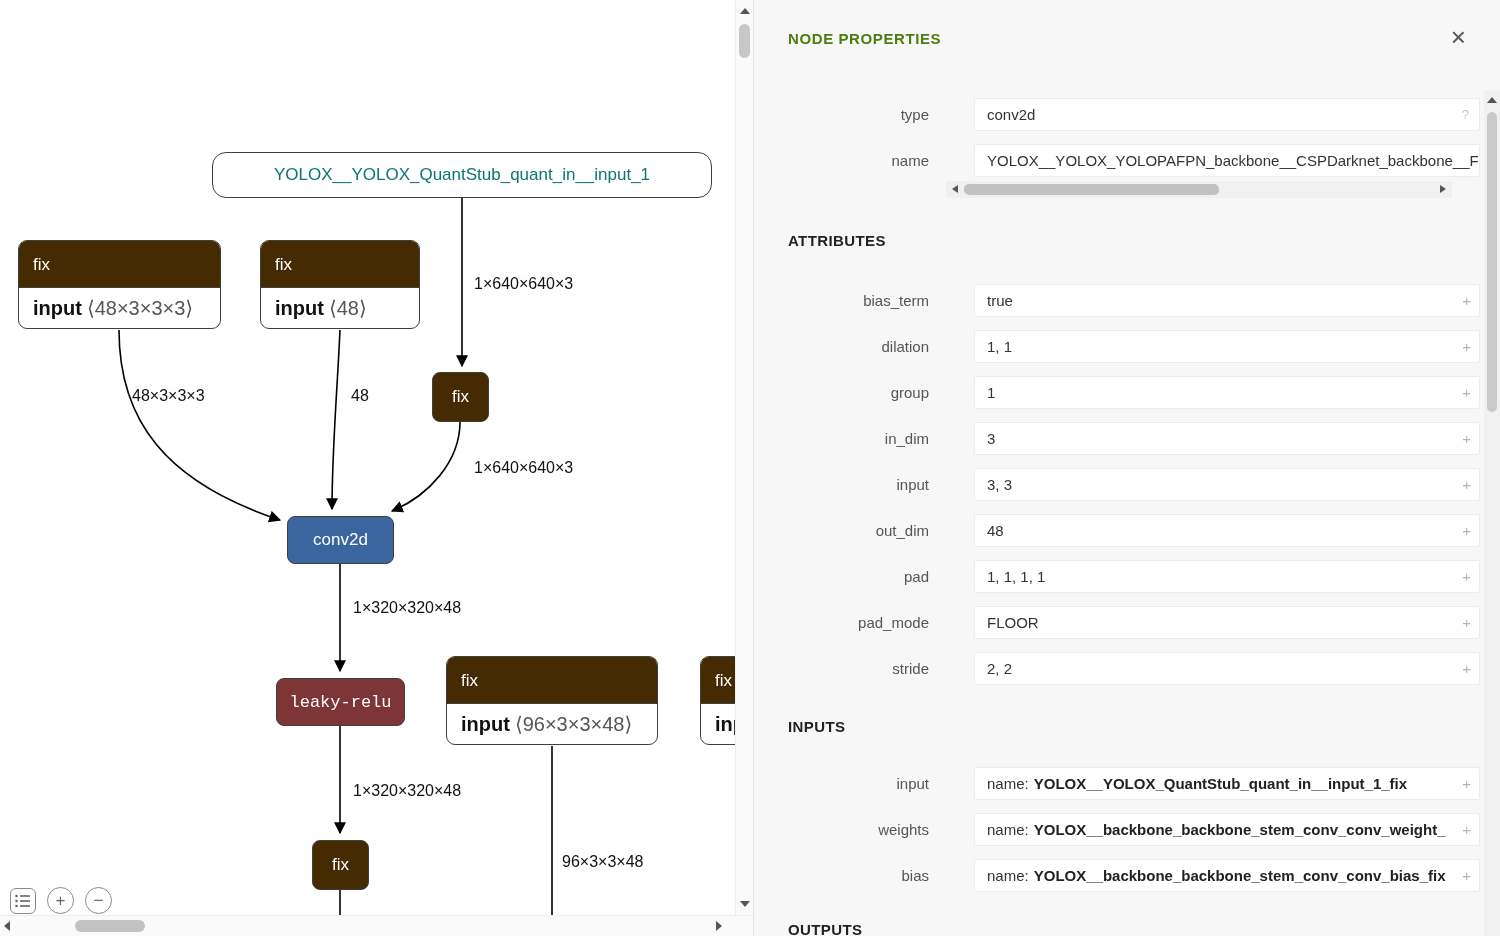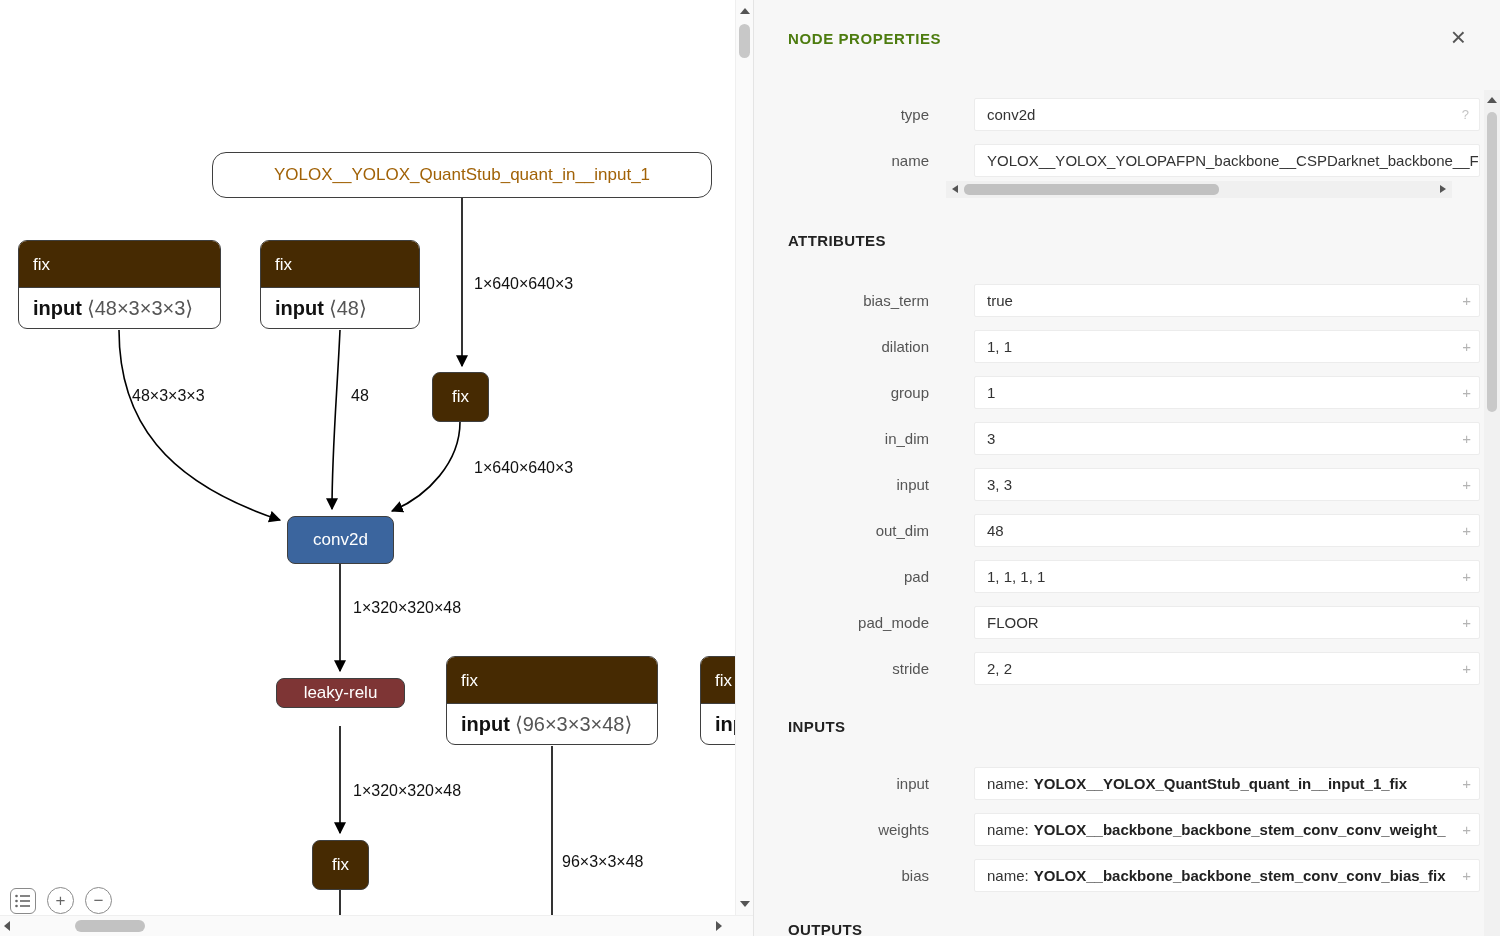--- a/index.html
+++ b/index.html
@@ -6,21 +6,21 @@
   html,body { width:1500px; height:936px; overflow:hidden; background:#fff;
               font-family:"Liberation Sans", sans-serif; }
   .app { position:relative; width:1500px; height:936px; }
 
   
   .graph { position:absolute; left:0; top:0; width:735px; height:915px; background:#fff; overflow:hidden; }
   .edges { position:absolute; left:0; top:0; z-index:1; }
   .edge { fill:none; stroke:#000; stroke-width:1.6; }
 
   .gnode { position:absolute; z-index:2; display:flex; align-items:center; justify-content:center;
-           border:1px solid #3f3f3f; border-radius:14px; background:#fff; color:#a16207; font-size:17px; white-space:nowrap; }
+           border:1px solid #3f3f3f; border-radius:14px; background:#fff; color:#0f766e; font-size:17px; white-space:nowrap; }
   .io { border-width:1.5px; }
   .op { color:#fff; border-radius:8px; }
   .brown { background:var(--fix-header-bg,#462a02); }
   .blue  { background:var(--conv-bg,#3b659e); }
   .red   { background:var(--activation-bg,#7e3535); }
 
   .gnode2 { position:absolute; z-index:2; border:1px solid #3f3f3f; border-radius:9px; background:#fff; overflow:hidden; }
   .gnode2 .hd { height:47px; line-height:47px; padding-left:14px; background:var(--fix-header-bg,#462a02);
                 color:#fff; font-size:17px; border-bottom:1px solid #3f3f3f; }
   .gnode2 .bd { height:40px; line-height:40px; padding-left:14px; font-size:20px; white-space:nowrap; }
@@ -122,21 +122,21 @@
     </div>
 
     <div class="gnode op brown" style="left:432px;top:372px;width:57px;height:50px;">
       <span>fix</span>
     </div>
 
     <div class="gnode op blue" style="left:287px;top:516px;width:107px;height:48px;">
       <span>conv2d</span>
     </div>
 
-    <div class="gnode op red" style="left:276px;top:678px;width:129px;height:30px;">
+    <div class="gnode op red" style="left:276px;top:678px;width:129px;height:48px;font-family:Liberation Mono, monospace;">
       <span>leaky-relu</span>
     </div>
 
     <div class="gnode2" style="left:446px;top:656px;width:212px;">
       <div class="hd">fix</div>
       <div class="bd">
         <span class="pn">input</span><span class="pv">⟨96×3×3×48⟩</span>
       </div>
     </div>
 

